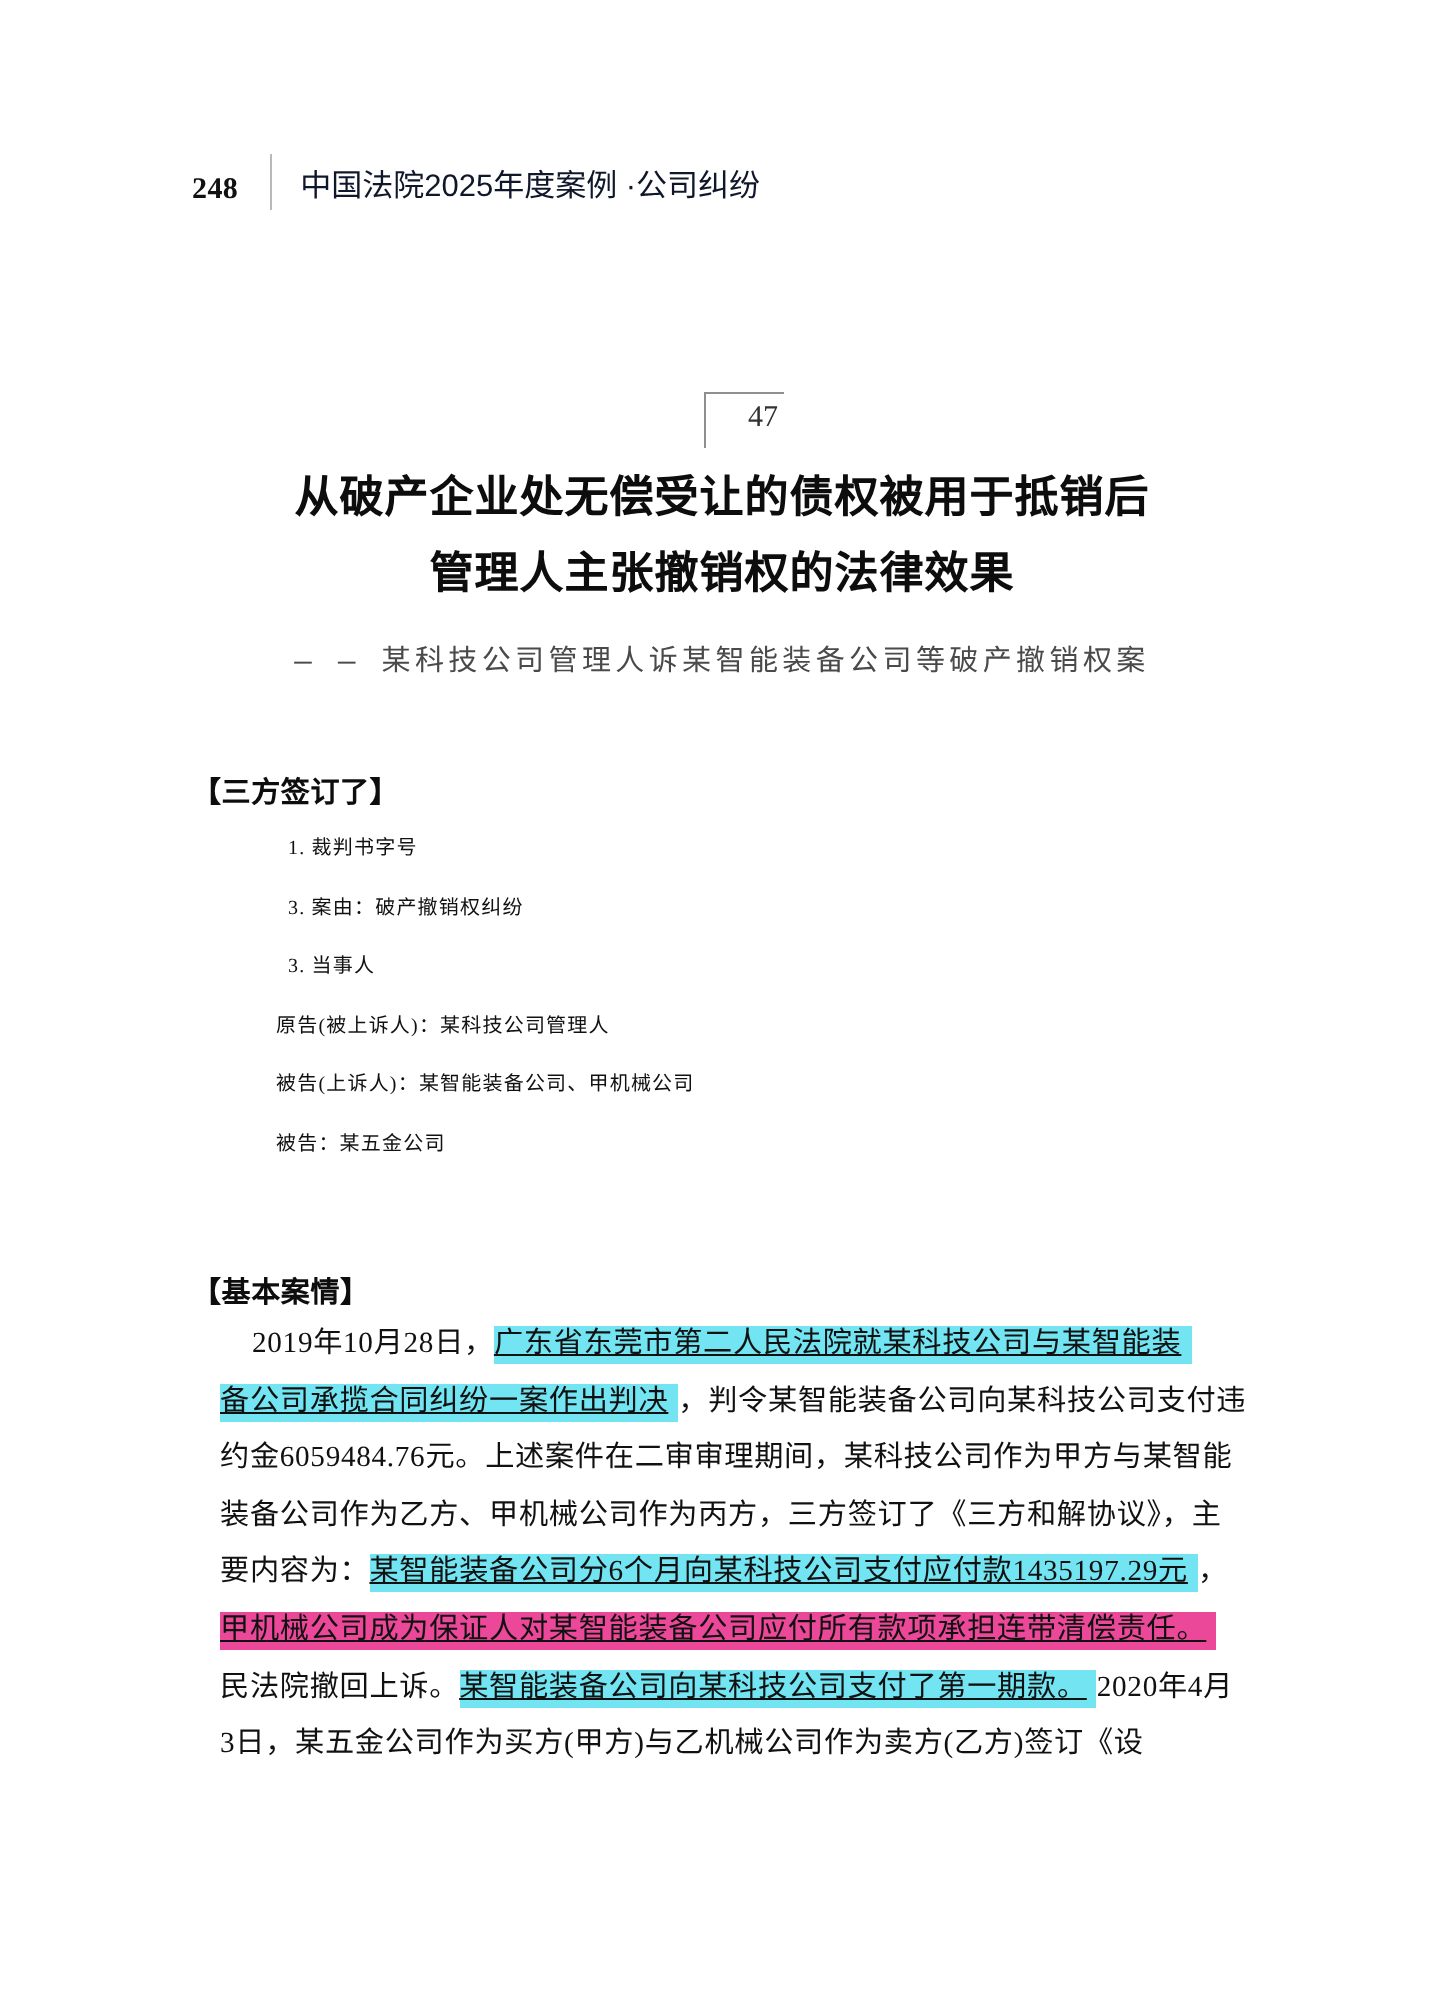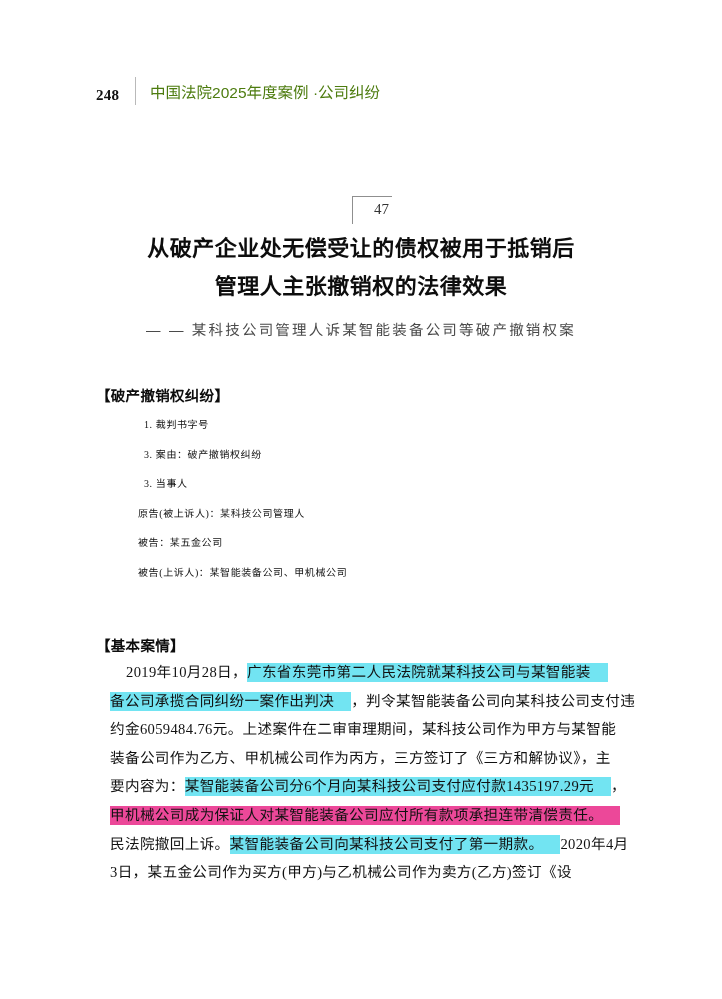--- a/index.html
+++ b/index.html
@@ -44,21 +44,21 @@
   }
   .header-rule {
     width: 1px;
     height: 28px;
     background: #b9b9b9;
     margin: 0 14px 0 16px;
   }
   .header-title {
     font-family: "Liberation Sans", "DejaVu Sans", sans-serif;
     font-size: 15.5px;
-    color: #4d7c0f;
+    color: #0f172a;
     letter-spacing: 0px;
     white-space: nowrap;
   }
 
   
   .chapter-marker {
     position: absolute;
     left: 352px;
     top: 196px;
     width: 40px;
@@ -88,21 +88,21 @@
   .doc-title-line {
     font-family: "Liberation Sans", "DejaVu Sans", sans-serif;
     font-weight: bold;
     font-size: 22px;
     line-height: 38px;
     letter-spacing: 0.5px;
     color: #0d0d0d;
   }
   .doc-subtitle {
     margin-top: 12px;
-    font-family: Liberation Sans, sans-serif;
+    font-family: Liberation Mono, monospace;
     font-size: 14.5px;
     letter-spacing: 2.2px;
     color: #4a4a4a;
     white-space: nowrap;
   }
 
   
   .section-head {
     position: absolute;
     left: 96px;
@@ -147,22 +147,23 @@
     color: #111;
     letter-spacing: 0.35px;
     white-space: nowrap;
   }
   .body-line.first { padding-left: 30px; }
   .body-line.hang  { padding-left: 14px; }
 
   mark.hl {
     background: #72e4f2;
     color: #111;
-    padding: 1px 17px 2px 0;
+    padding: 1px 5px 2px 0;
     border-radius: 0;
+    text-decoration: underline;
   }
 </style>
 </head>
 <body>
 
 <div class="page">
 
   <div class="running-header">
     <span class="folio">248</span>
     <span class="header-rule"></span>
@@ -172,29 +173,29 @@
   <div class="chapter-marker">
     <span class="num">47</span>
   </div>
 
   <div class="title-block">
     <div class="doc-title-line">从破产企业处无偿受让的债权被用于抵销后</div>
     <div class="doc-title-line">管理人主张撤销权的法律效果</div>
     <div class="doc-subtitle">— — 某科技公司管理人诉某智能装备公司等破产撤销权案</div>
   </div>
 
-  <div class="section-head" id="sec-basic-info">【破产撤销权纠纷】</div>
+  <div class="section-head" id="sec-basic-info">【三方签订了】</div>
 
   <div class="info-list">
     <div class="info-line indent-num">1. 裁判书字号</div>
     <div class="info-line indent-num">3. 案由：破产撤销权纠纷</div>
     <div class="info-line indent-num">3. 当事人</div>
     <div class="info-line indent-txt">原告(被上诉人)：某科技公司管理人</div>
+    <div class="info-line indent-txt">被告(上诉人)：某智能装备公司、甲机械公司</div>
     <div class="info-line indent-txt">被告：某五金公司</div>
-    <div class="info-line indent-txt">被告(上诉人)：某智能装备公司、甲机械公司</div>
   </div>
 
   <div class="section-head" id="sec-case-facts">【基本案情】</div>
 
   <div class="body-block" id="case-facts-body">
       <div class="body-line first"><span>2019年10月28日，</span><mark class="hl" style="background: rgb(114, 228, 242);">广东省东莞市第二人民法院就某科技公司与某智能装</mark></div>
       <div class="body-line hang"><mark class="hl" style="background: rgb(114, 228, 242);">备公司承揽合同纠纷一案作出判决</mark><span>，判令某智能装备公司向某科技公司支付违</span></div>
       <div class="body-line hang"><span>约金6059484.76元。上述案件在二审审理期间，某科技公司作为甲方与某智能</span></div>
       <div class="body-line hang"><span>装备公司作为乙方、甲机械公司作为丙方，三方签订了《三方和解协议》，主</span></div>
       <div class="body-line hang"><span>要内容为：</span><mark class="hl" style="background: rgb(114, 228, 242);">某智能装备公司分6个月向某科技公司支付应付款1435197.29元</mark><span>，</span></div>

